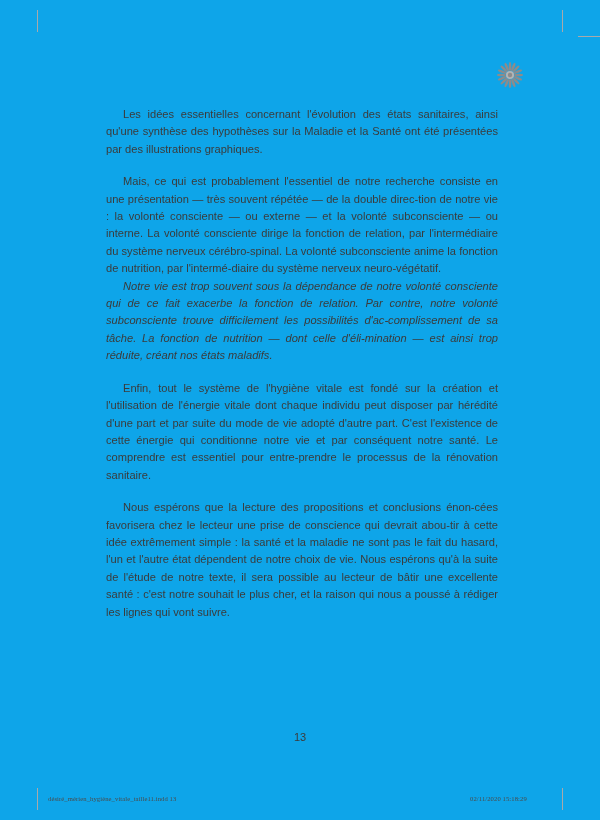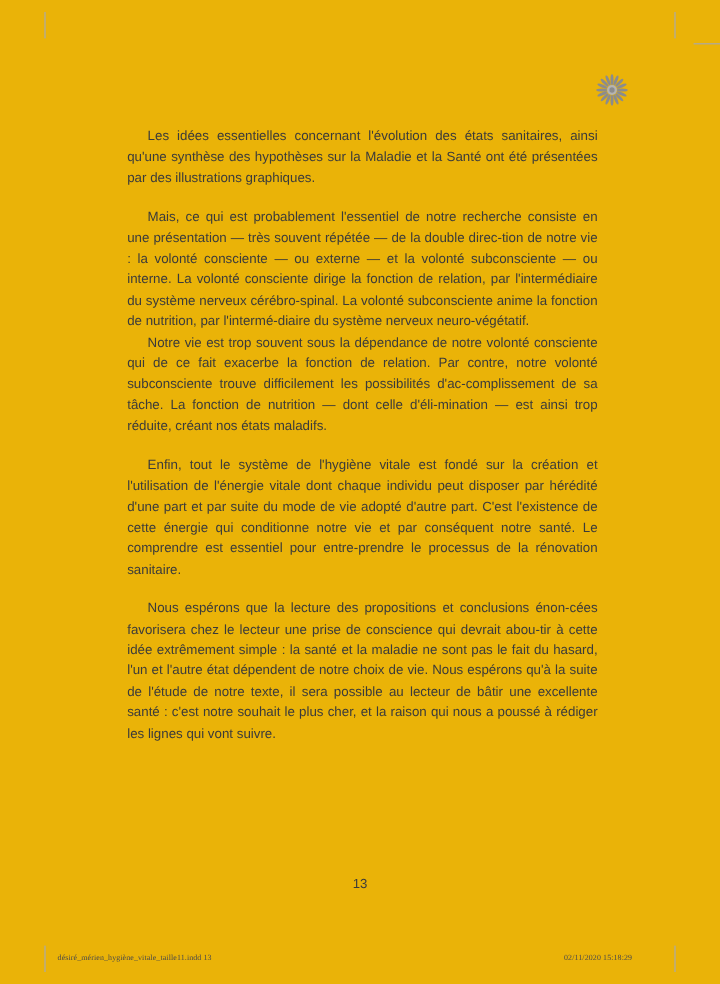--- a/index.html
+++ b/index.html
@@ -7,21 +7,21 @@
     padding: 0;
     background: #ffffff;
   }
   body {
     font-family: "Liberation Sans", sans-serif;
   }
   #page {
     position: relative;
     width: 600px;
     height: 820px;
-    background: #eab308;
+    background: #0ea5e9;
     overflow: hidden;
   }
 
   
   .crop-mark {
     position: absolute;
     background: #a9a9a9;
   }
   .crop-v { width: 1px; height: 22px; }
   .crop-h { height: 1px; width: 22px; }
@@ -52,21 +52,21 @@
     margin: 0;
     text-align: justify;
     text-justify: inter-word;
     font-size: 11.1px;
     line-height: 17.4px;
     color: #3b3b3b;
     text-indent: 17px;
     hyphens: manual;
   }
   .para.gap-large { margin-top: 15px; }
-  .para.gap-small { margin-top: 0px; }
+  .para.gap-small { margin-top: 0px; font-style: italic; }
 
   
   #page-number {
     position: absolute;
     left: 0;
     top: 731px;
     width: 600px;
     text-align: center;
     font-size: 11px;
     color: #3b3b3b;

